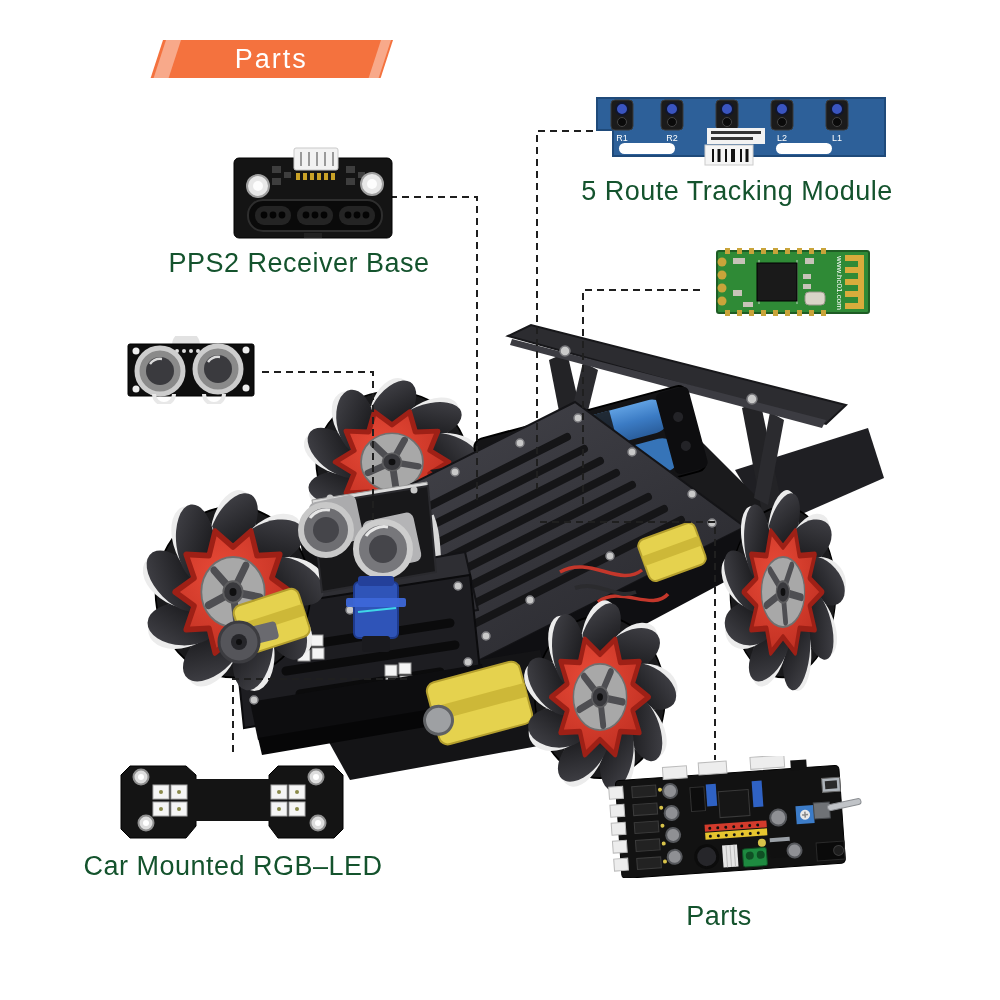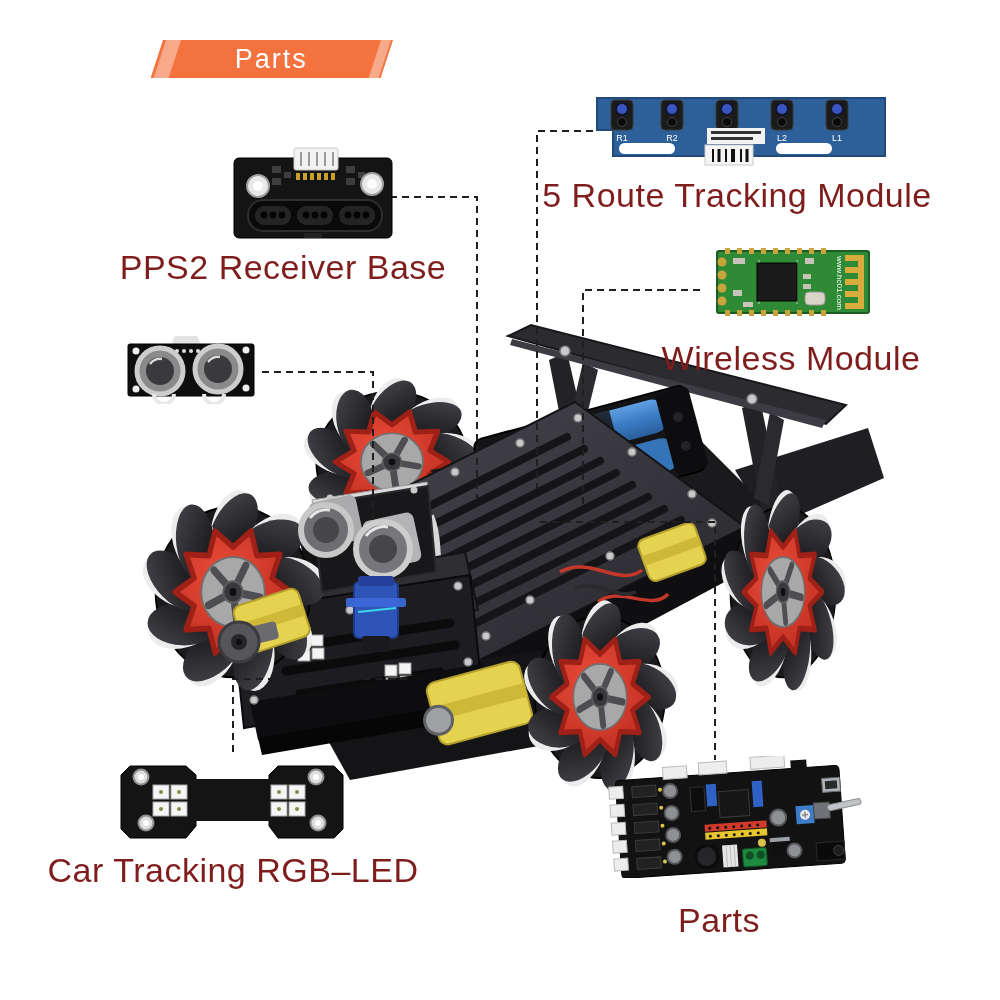--- a/index.html
+++ b/index.html
@@ -8,21 +8,21 @@
   .abs{position:absolute;}
   
   #banner{left:163px;top:40px;width:230px;height:38px;background:#F4723E;
           transform:skewX(-18deg);transform-origin:0 0;display:flex;align-items:center;justify-content:center;}
   #banner .stripe{position:absolute;top:0;bottom:0;background:#F8A98A;}
   #banner .stripe.l{left:3px;width:15px;}
   #banner .stripe.r{right:2px;width:10px;}
   #banner .txt{transform:skewX(18deg);color:#ffffff;font-size:27px;letter-spacing:2px;}
   
   .part-label{position:absolute;transform:translateX(-50%);white-space:nowrap;
-              color:#7f1d1d;font-size:34px;letter-spacing:0.5px;}
+              color:#14532d;font-size:27px;letter-spacing:0.5px;}
   svg{display:block;}
 </style>
 </head>
 <body>
 
 <div id="stage">
 
   <svg class="abs" style="left:0;top:0" width="1000" height="1000" viewBox="0 0 1000 1000">
     <defs>
       <linearGradient id="gRoll" x1="0" y1="0" x2="1" y2="1">
@@ -299,21 +299,21 @@
         <circle cx="54" cy="69" r="3.4"></circle>
       <circle cx="78" cy="69" r="3.4"></circle>
         <circle cx="87" cy="69" r="3.4"></circle>
         <circle cx="96" cy="69" r="3.4"></circle>
       <circle cx="120" cy="69" r="3.4"></circle>
         <circle cx="129" cy="69" r="3.4"></circle>
         <circle cx="138" cy="69" r="3.4"></circle>
     </g>
     <rect x="76" y="87" width="18" height="5" fill="#222"></rect>
   </svg>
-  <div class="part-label" style="left:283px;top:248px">PPS2 Receiver Base</div>
+  <div class="part-label" style="left:299px;top:248px">PPS2 Receiver Base</div>
 
   <svg class="abs" style="left:595px;top:92px" width="300" height="78" viewBox="0 0 300 78">
     <polygon points="2,6 290,6 290,64 18,64 18,38 2,38" fill="#2D6099" stroke="#1F4A7A" stroke-width="2"></polygon>
     <g>
       <g transform="translate(27,0)">
           <rect x="-11" y="8" width="22" height="30" rx="4" fill="#1B1B1B" stroke="#3A3A3A"></rect>
           <circle cx="0" cy="17" r="6" fill="#3A55C0" stroke="#10162E" stroke-width="2"></circle>
           <circle cx="0" cy="30" r="4.5" fill="#0A0A0A" stroke="#444"></circle>
         </g>
       <g transform="translate(77,0)">
@@ -407,21 +407,20 @@
     <text transform="translate(124,10) rotate(90)" font-size="8" fill="#FFFFFF" font-family="Liberation Sans, sans-serif">www.hc01.com</text>
     <g fill="#D8AC3C">
       <rect x="132" y="9" width="16" height="6"></rect>
         <rect x="132" y="21" width="16" height="6"></rect>
         <rect x="132" y="33" width="16" height="6"></rect>
         <rect x="132" y="45" width="16" height="6"></rect>
         <rect x="132" y="57" width="16" height="6"></rect>
         <rect x="145" y="9" width="6" height="54"></rect>
     </g>
   </svg>
-  <div class="part-label" style="left:791px;top:339px">Wireless Module</div>
 
   <svg class="abs" style="left:124px;top:336px" width="134" height="68" viewBox="0 0 134 68">
     <path d="M48,3 h28 a8,8 0 0 1 -28,0 z" transform="rotate(180 62 6)" fill="#E2E2E2"></path>
     <rect x="4" y="8" width="126" height="52" rx="2" fill="#0E0E0E" stroke="#000"></rect>
     <g fill="#DDDDDD">
         <circle cx="53" cy="15" r="2"></circle>
         <circle cx="60" cy="15" r="2"></circle>
         <circle cx="67" cy="15" r="2"></circle>
         <circle cx="74" cy="15" r="2"></circle>
         <rect x="80" y="12" width="6" height="6" fill="#CCCCCC"></rect>
@@ -470,21 +469,21 @@
       <circle cx="43" cy="30" r="2"></circle>
         <circle cx="61" cy="30" r="2"></circle>
         <circle cx="43" cy="47" r="2"></circle>
         <circle cx="61" cy="47" r="2"></circle>
       <circle cx="161" cy="30" r="2"></circle>
         <circle cx="179" cy="30" r="2"></circle>
         <circle cx="161" cy="47" r="2"></circle>
         <circle cx="179" cy="47" r="2"></circle>
     </g>
   </svg>
-  <div class="part-label" style="left:233px;top:851px">Car Tracking RGB–LED</div>
+  <div class="part-label" style="left:233px;top:851px">Car Mounted RGB–LED</div>
 
   <svg class="abs" style="left:608px;top:756px" width="272" height="122" viewBox="0 0 272 122">
     <g transform="rotate(-4 135 60)">
       <rect x="10" y="16" width="224" height="98" rx="4" fill="#121212" stroke="#000"></rect>
       <g fill="#EDEDED" stroke="#BBBBBB">
         <rect x="3" y="22" width="14" height="12"></rect>
           <rect x="3" y="40" width="14" height="12"></rect>
           <rect x="3" y="58" width="14" height="12"></rect>
           <rect x="3" y="76" width="14" height="12"></rect>
           <rect x="3" y="94" width="14" height="12"></rect>

